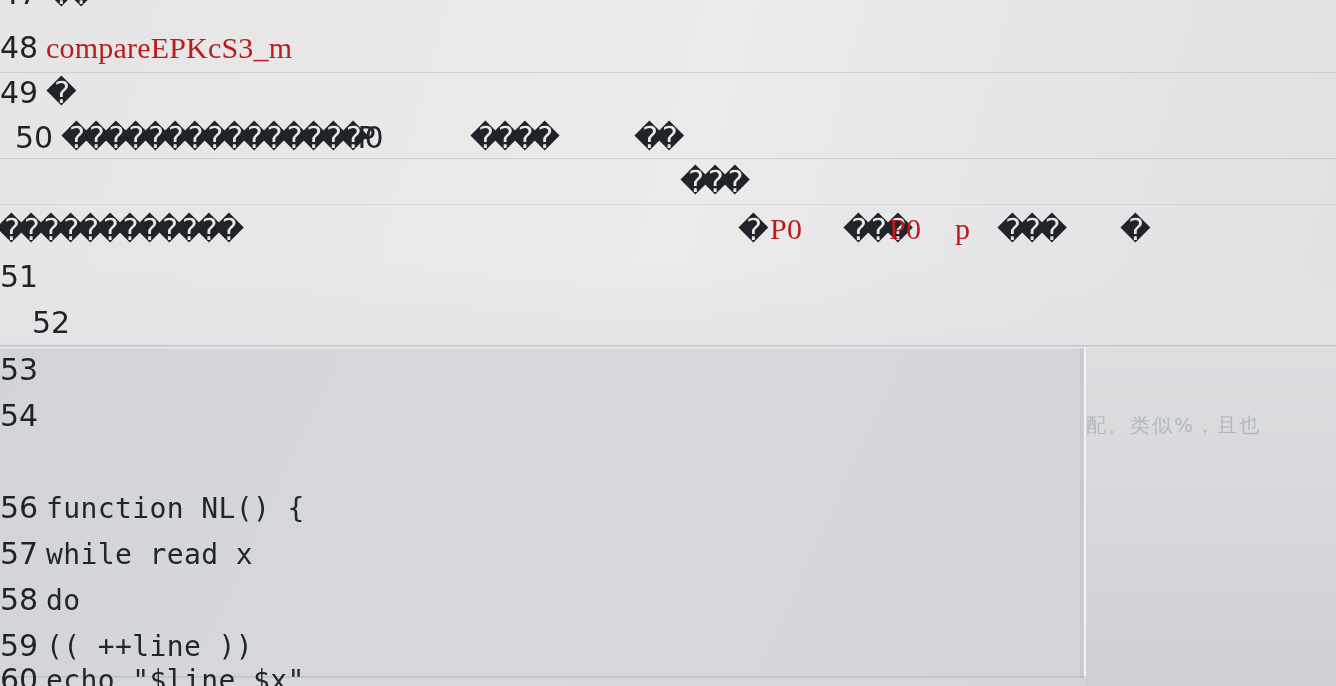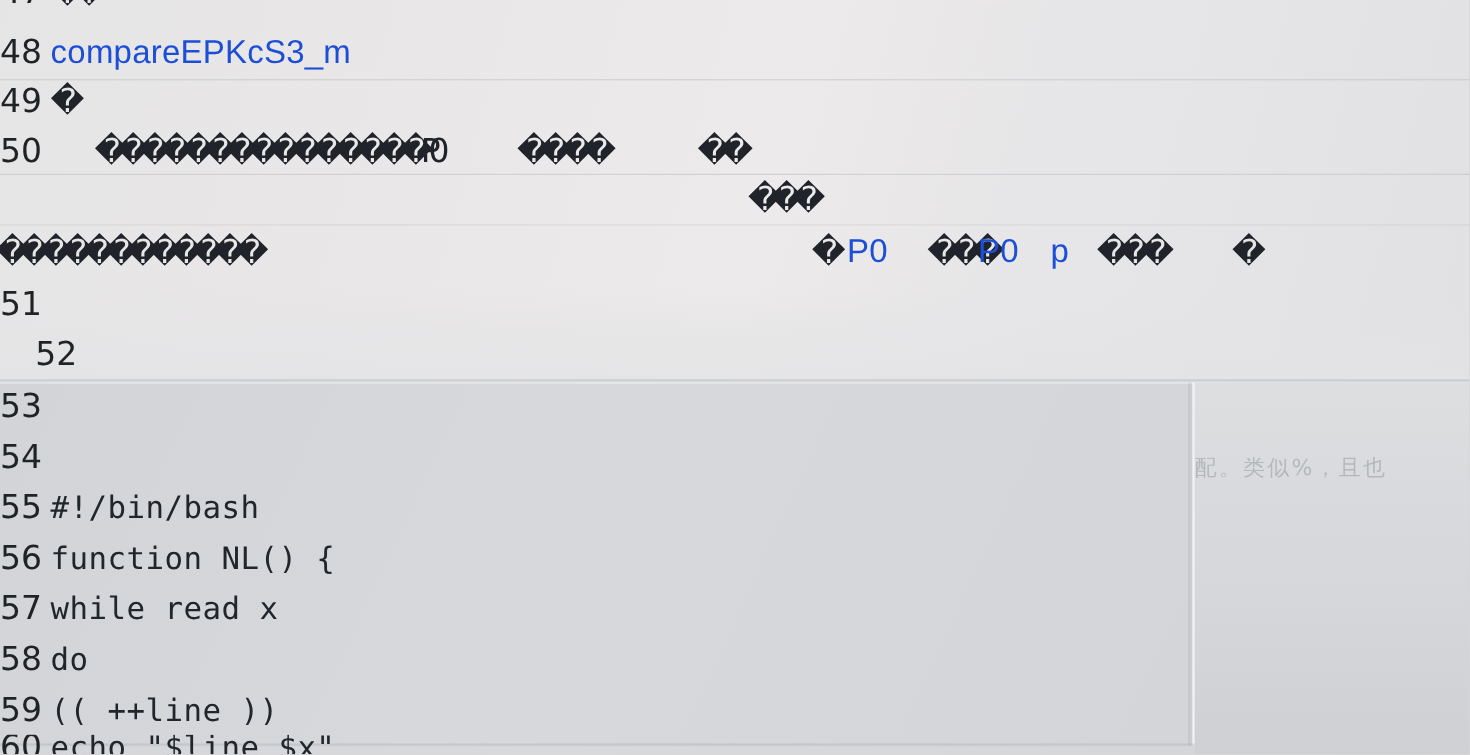--- a/index.html
+++ b/index.html
@@ -102,22 +102,22 @@
   }
   .lineno {
     width: 46px;
     text-align: left;
     color: #1f2326;
     font-family: "DejaVu Sans", sans-serif;
     font-size: 30px;
     letter-spacing: 0px;
   }
   .code-prop {
-    color: #1d4ed8;
-    font-family: Liberation Sans, sans-serif;
+    color: #b91c1c;
+    font-family: Liberation Serif, serif;
     font-size: 30px;
     letter-spacing: 0.2px;
   }
   .code-mono-lower {
     color: #20262b;
     font-family: "DejaVu Sans Mono", monospace;
     font-size: 28px;
     letter-spacing: 0.4px;
   }
 
@@ -186,21 +186,21 @@
   <div class="row" style="left:0; top:30px;">
     <span class="lineno">48</span>
     <span class="code-prop">compareEPKcS3_m</span>
   </div>
 
   <div class="row" style="left:0; top:75px;">
     <span class="lineno">49</span>
     <span class="glyphs glyphs-norm">�</span>
   </div>
 
-  <div class="row" style="left:0; top:120px;gap:40px;">
+  <div class="row" style="left:15px; top:120px;">
     <span class="lineno">50</span>
     <span class="mixed"><span class="glyphs glyphs-tight">���������������P0</span></span>
   </div>
   <span class="glyphs glyphs-tight" style="position:absolute; left:470px; top:120px;">����</span>
   <span class="glyphs glyphs-tight" style="position:absolute; left:634px; top:120px;">��</span>
 
   <span class="glyphs glyphs-tight" style="position:absolute; left:680px; top:164px;">���</span>
 
   <span class="glyphs glyphs-tight" style="position:absolute; left:-4px; top:212px;">������������</span>
   <span class="glyphs glyphs-norm" style="position:absolute; left:738px; top:212px;">�</span>
@@ -217,24 +217,20 @@
   <div class="row" style="left:0; top:305px;padding-left:32px;">
     <span class="lineno">52</span>
   </div>
   <div class="row" style="left:0; top:352px;">
     <span class="lineno">53</span>
   </div>
   <div class="row" style="left:0; top:398px;">
     <span class="lineno">54</span>
   </div>
 
-  <div class="row" style="left:0; top:444px;">
-    <span class="lineno">55</span>
-    <span class="code-mono-lower">#!/bin/bash</span>
-  </div>
   <div class="row" style="left:0; top:490px;">
     <span class="lineno">56</span>
     <span class="code-mono-lower">function NL() {</span>
   </div>
   <div class="row" style="left:0; top:536px;">
     <span class="lineno">57</span>
     <span class="code-mono-lower">while read x</span>
   </div>
   <div class="row" style="left:0; top:582px;">
     <span class="lineno">58</span>

